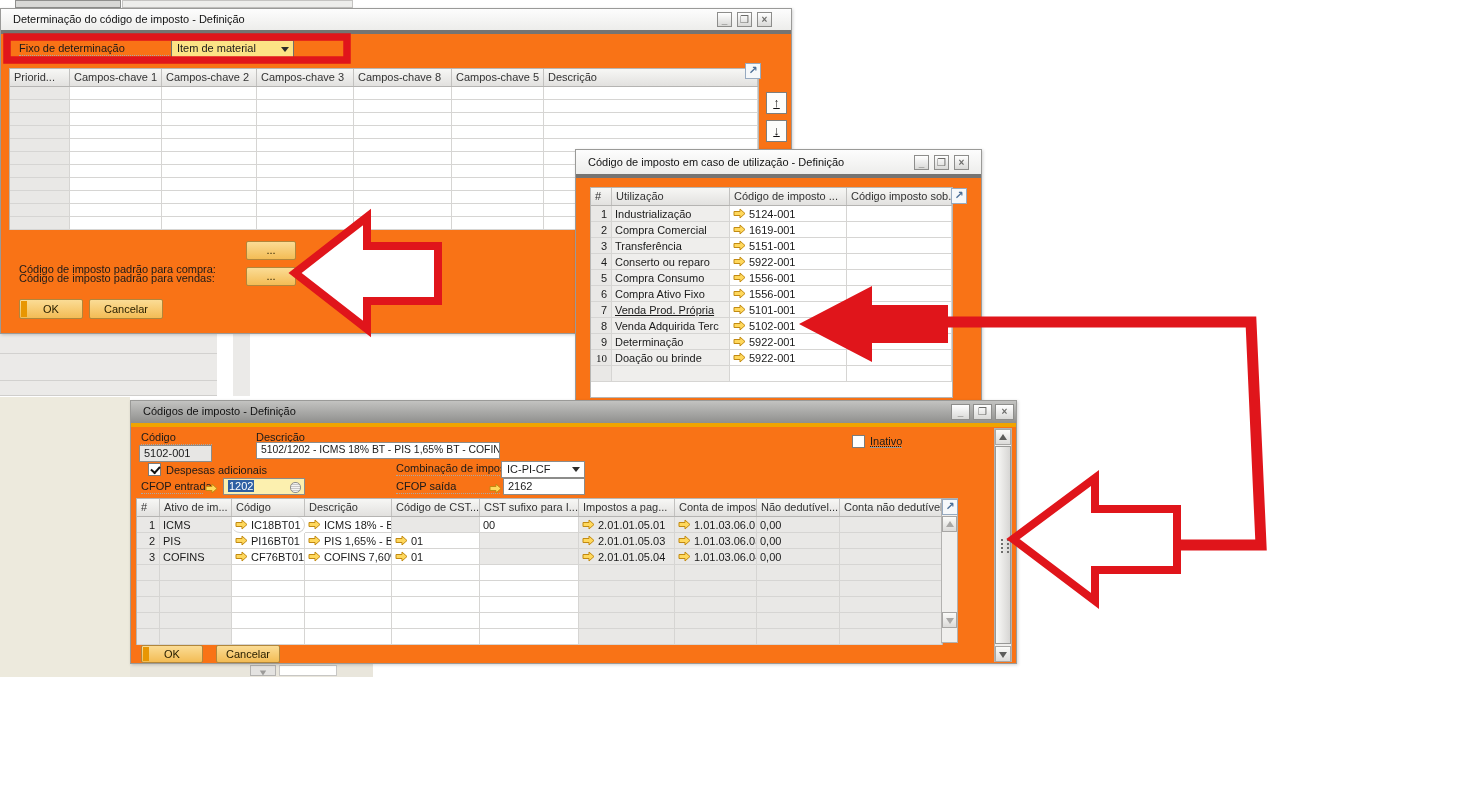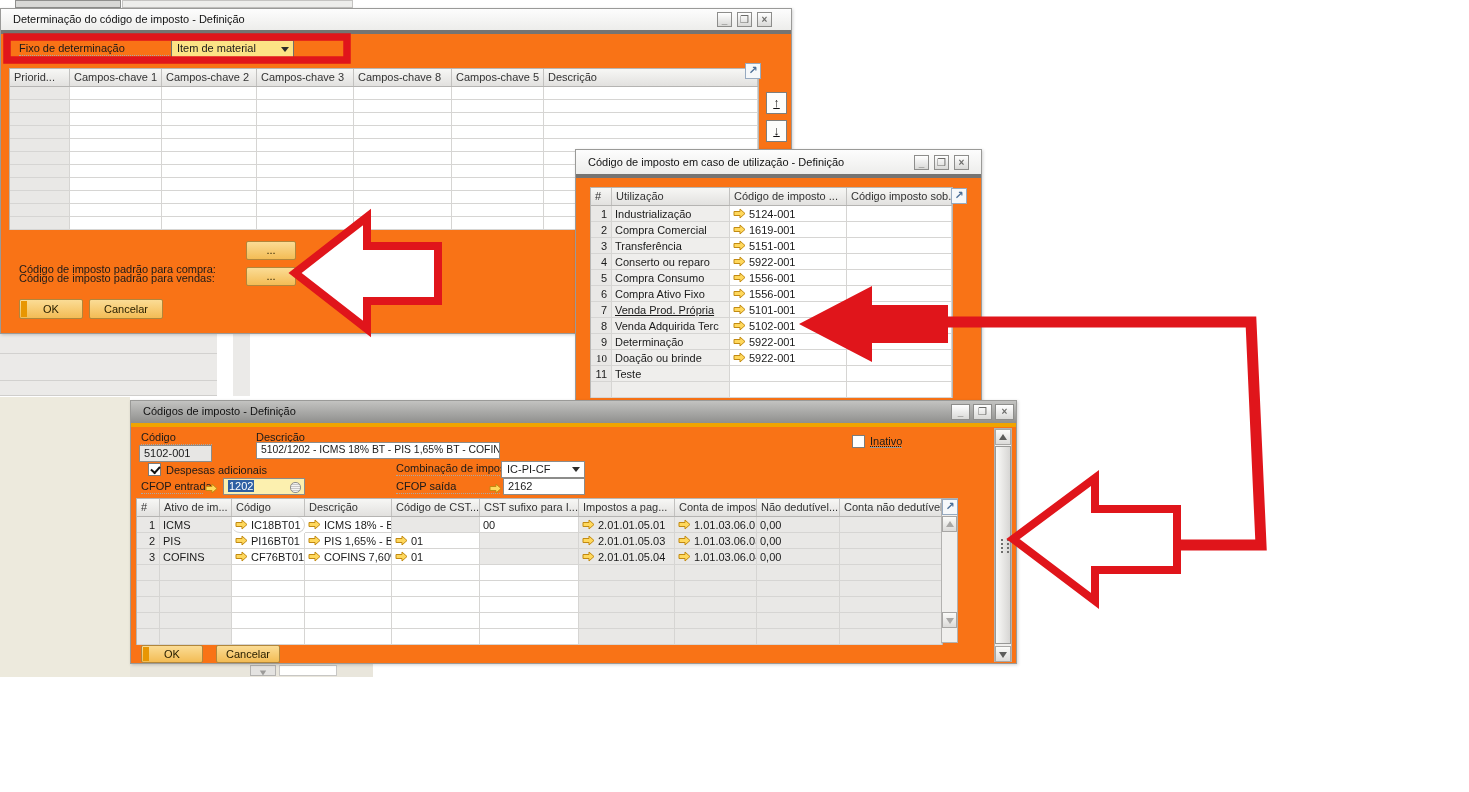--- a/index.html
+++ b/index.html
@@ -563,34 +563,20 @@
               <path d="M1 3.5 H7 V1 L12 5.5 L7 10 V7.5 H1 Z" fill="#ffd85c" stroke="#c28a12"></path>
             </svg></span>
           <span>5922-001</span>
         </div>
         <div class="td w" style="width: 105px;">
           <span></span>
         </div>
       </div>
       <div class="trow" style="height: 16px;">
         <div class="td g num" style="width: 21px;">
-          <span>11</span>
-        </div>
-        <div class="td u" style="width: 118px;">
-          <span>Teste</span>
-        </div>
-        <div class="td w" style="width: 117px;">
-          <span></span>
-        </div>
-        <div class="td w" style="width: 105px;">
-          <span></span>
-        </div>
-      </div>
-      <div class="trow" style="height: 16px;">
-        <div class="td g num" style="width: 21px;">
           <span></span>
         </div>
         <div class="td u" style="width: 118px;">
           <span></span>
         </div>
         <div class="td w" style="width: 117px;">
           <span></span>
         </div>
         <div class="td w" style="width: 105px;">
           <span></span>

